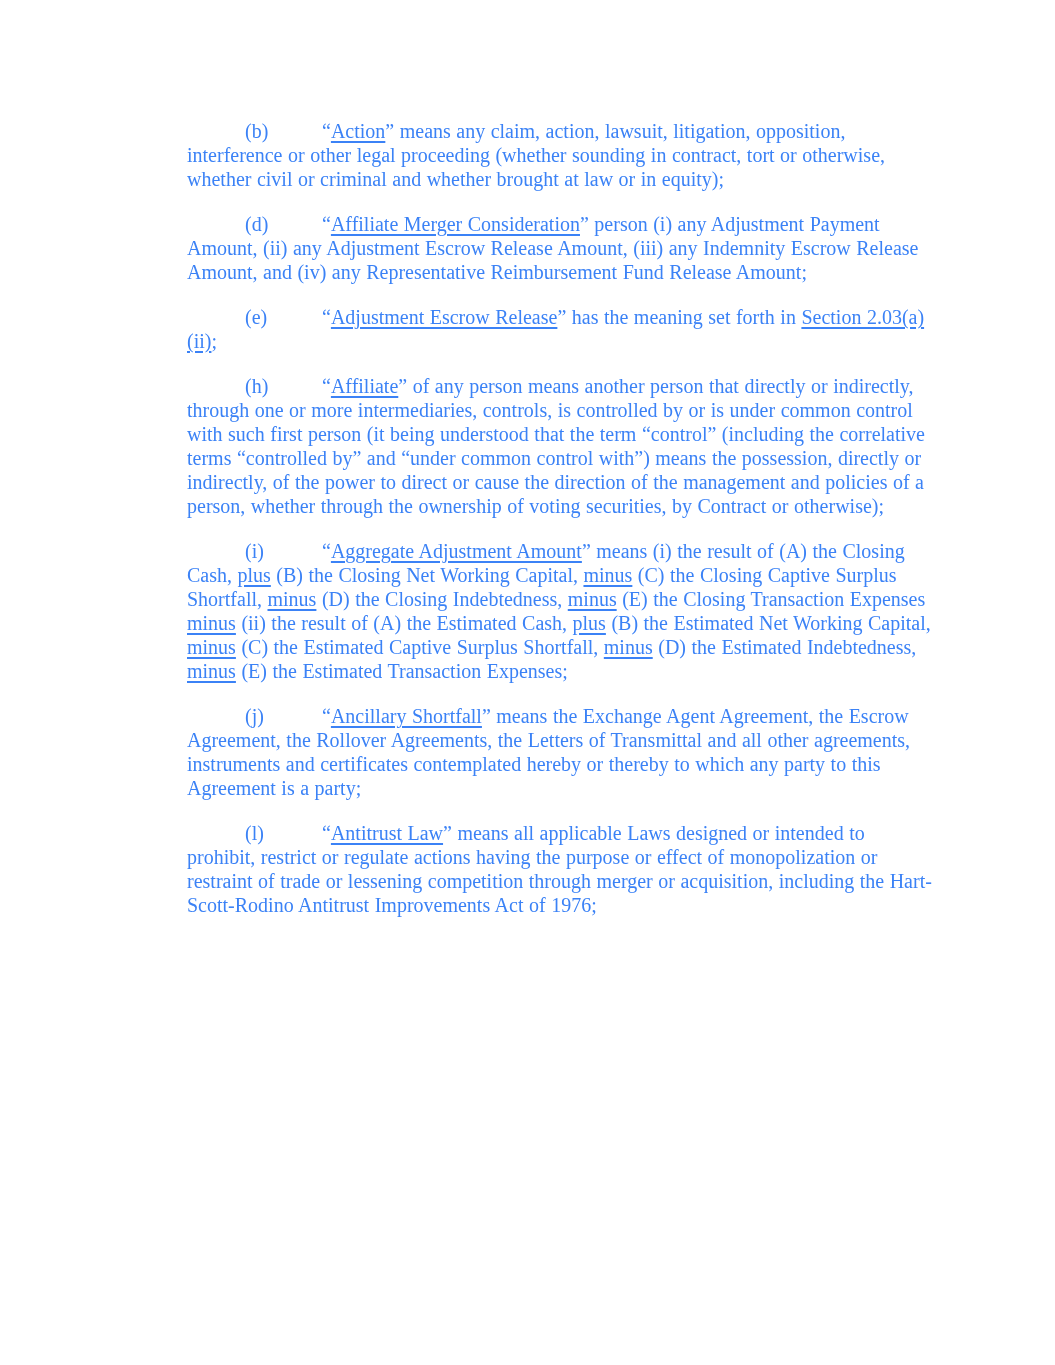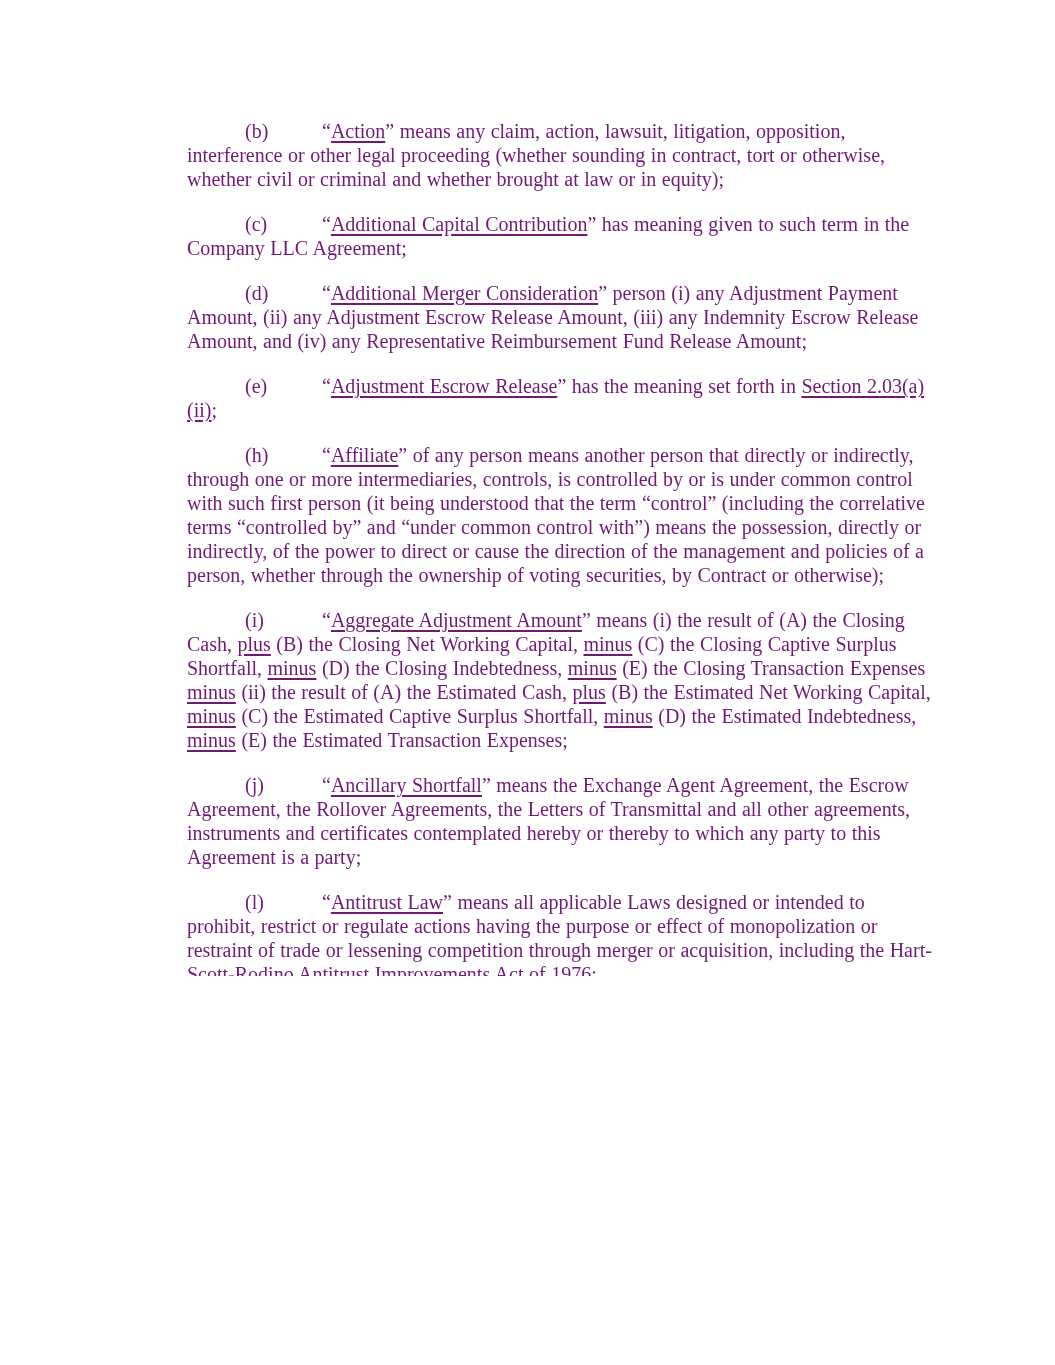--- a/index.html
+++ b/index.html
@@ -5,21 +5,21 @@
   html, body {
     margin: 0;
     padding: 0;
     background: #ffffff;
   }
   .page {
     position: relative;
     width: 1055px;
     height: 976px;
     background: #ffffff;
-    color: #701a75;
+    color: #3b82f6;
     font-family: "Liberation Serif", "DejaVu Serif", serif;
     overflow: hidden;
   }
   .content {
     position: absolute;
     left: 187px;
     top: 119px;
     width: 747px;
   }
   .para {
@@ -55,22 +55,21 @@
     font-size: 14px;
     line-height: 16px;
   }
 </style>
 </head>
 <body>
 
 <div class="page">
   <main class="content">
       <p class="para"><span class="label">(b)</span><span>“</span><span class="u">Action</span><span>” means any claim, action, lawsuit, litigation, opposition, interference or other legal proceeding (whether sounding in contract, tort or otherwise, whether civil or criminal and whether brought at law or in equity);</span></p>
-      <p class="para"><span class="label">(c)</span><span>“</span><span class="u">Additional Capital Contribution</span><span>” has meaning given to such term in the Company LLC Agreement;</span></p>
-      <p class="para"><span class="label">(d)</span><span>“</span><span class="u">Additional Merger Consideration</span><span>” person (i) any Adjustment Payment Amount, (ii) any Adjustment Escrow Release Amount, (iii) any Indemnity Escrow Release Amount, and (iv) any Representative Reimbursement Fund Release Amount;</span></p>
+      <p class="para"><span class="label">(d)</span><span>“</span><span class="u">Affiliate Merger Consideration</span><span>” person (i) any Adjustment Payment Amount, (ii) any Adjustment Escrow Release Amount, (iii) any Indemnity Escrow Release Amount, and (iv) any Representative Reimbursement Fund Release Amount;</span></p>
       <p class="para"><span class="label">(e)</span><span>“</span><span class="u">Adjustment Escrow Release</span><span>” has the meaning set forth in </span><span class="u">Section&nbsp;2.03(a)(ii)</span><span>;</span></p>
       <p class="para"><span class="label">(h)</span><span>“</span><span class="u">Affiliate</span><span>” of any person means another person that directly or indirectly, through one or more intermediaries, controls, is controlled by or is under common control with such first person (it being understood that the term “control” (including the correlative terms “controlled by” and “under common control with”) means the possession, directly or indirectly, of the power to direct or cause the direction of the management and policies of a person, whether through the ownership of voting securities, by Contract or otherwise);</span></p>
       <p class="para"><span class="label">(i)</span><span>“</span><span class="u">Aggregate Adjustment Amount</span><span>” means (i) the result of (A) the Closing Cash, </span><span class="u">plus</span><span> (B) the Closing Net Working Capital, </span><span class="u">minus</span><span> (C) the Closing Captive Surplus Shortfall, </span><span class="u">minus</span><span> (D) the Closing Indebtedness, </span><span class="u">minus</span><span> (E) the Closing Transaction Expenses </span><span class="u">minus</span><span> (ii) the result of (A) the Estimated Cash, </span><span class="u">plus</span><span> (B) the Estimated Net Working Capital, </span><span class="u">minus</span><span> (C) the Estimated Captive Surplus Shortfall, </span><span class="u">minus</span><span> (D) the Estimated Indebtedness, </span><span class="u">minus</span><span> (E) the Estimated Transaction Expenses;</span></p>
       <p class="para"><span class="label">(j)</span><span>“</span><span class="u">Ancillary Shortfall</span><span>” means the Exchange Agent Agreement, the Escrow Agreement, the Rollover Agreements, the Letters of Transmittal and all other agreements, instruments and certificates contemplated hereby or thereby to which any party to this Agreement is a party;</span></p>
       <p class="para"><span class="label">(l)</span><span>“</span><span class="u">Antitrust Law</span><span>” means all applicable Laws designed or intended to prohibit, restrict or regulate actions having the purpose or effect of monopolization or restraint of trade or lessening competition through merger or acquisition, including the Hart-Scott-Rodino Antitrust Improvements Act of 1976;</span></p>
     </main>
   <div class="page-number">74</div>
   <div class="doc-id">[[6200550v1]]</div>
 </div>
 

